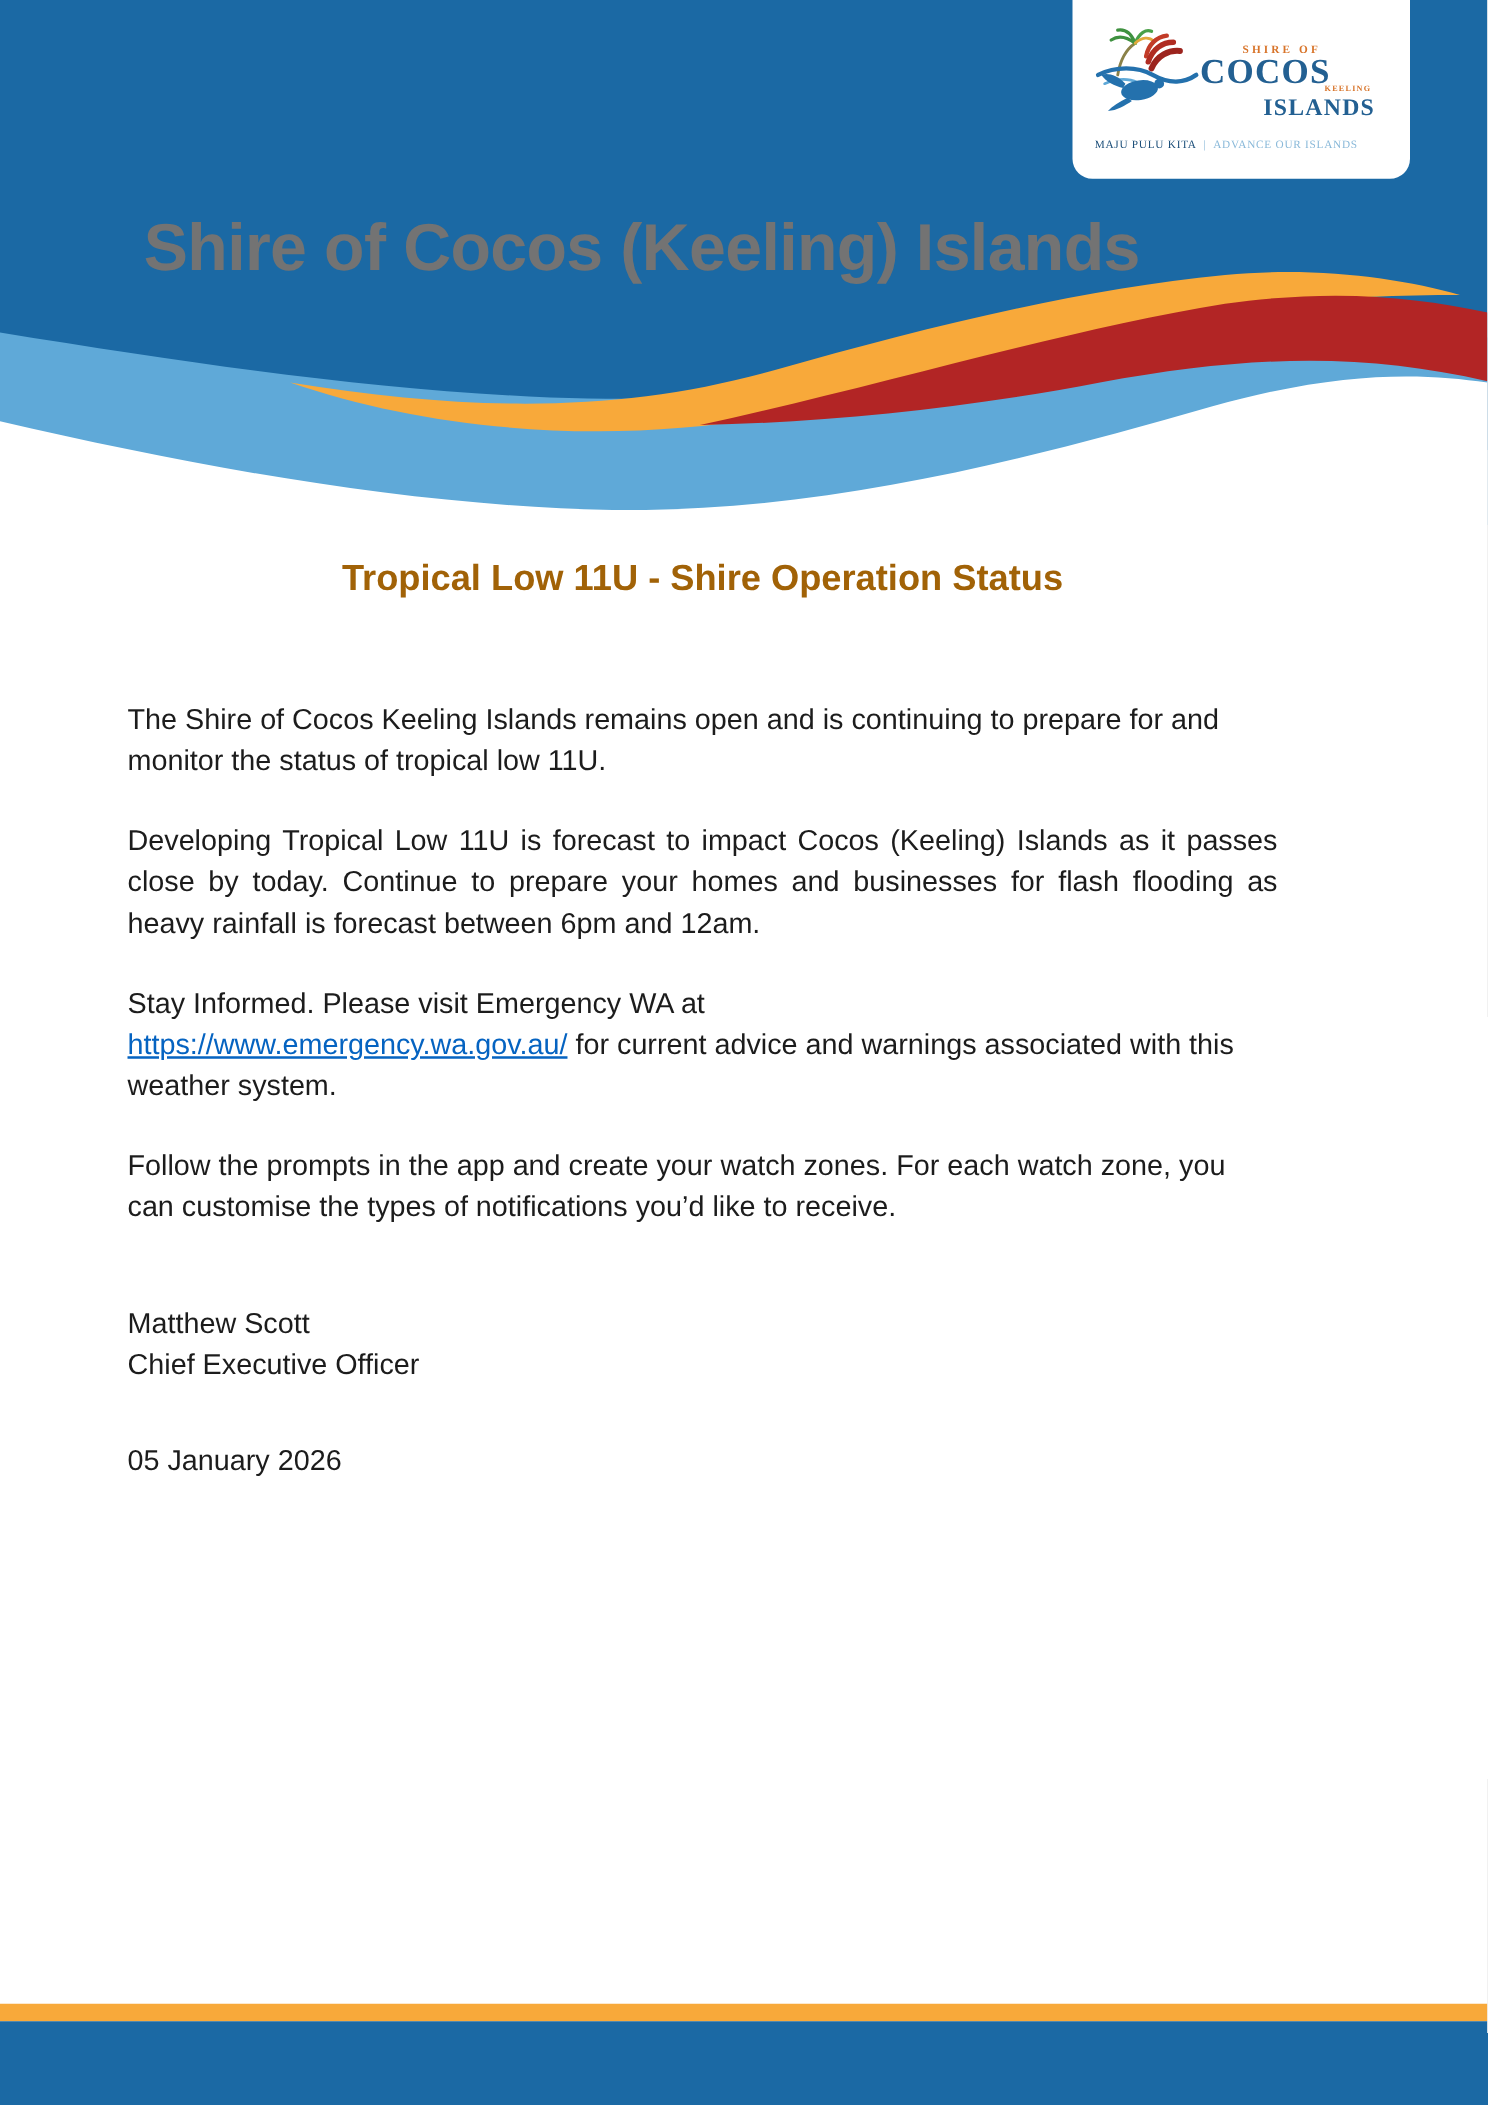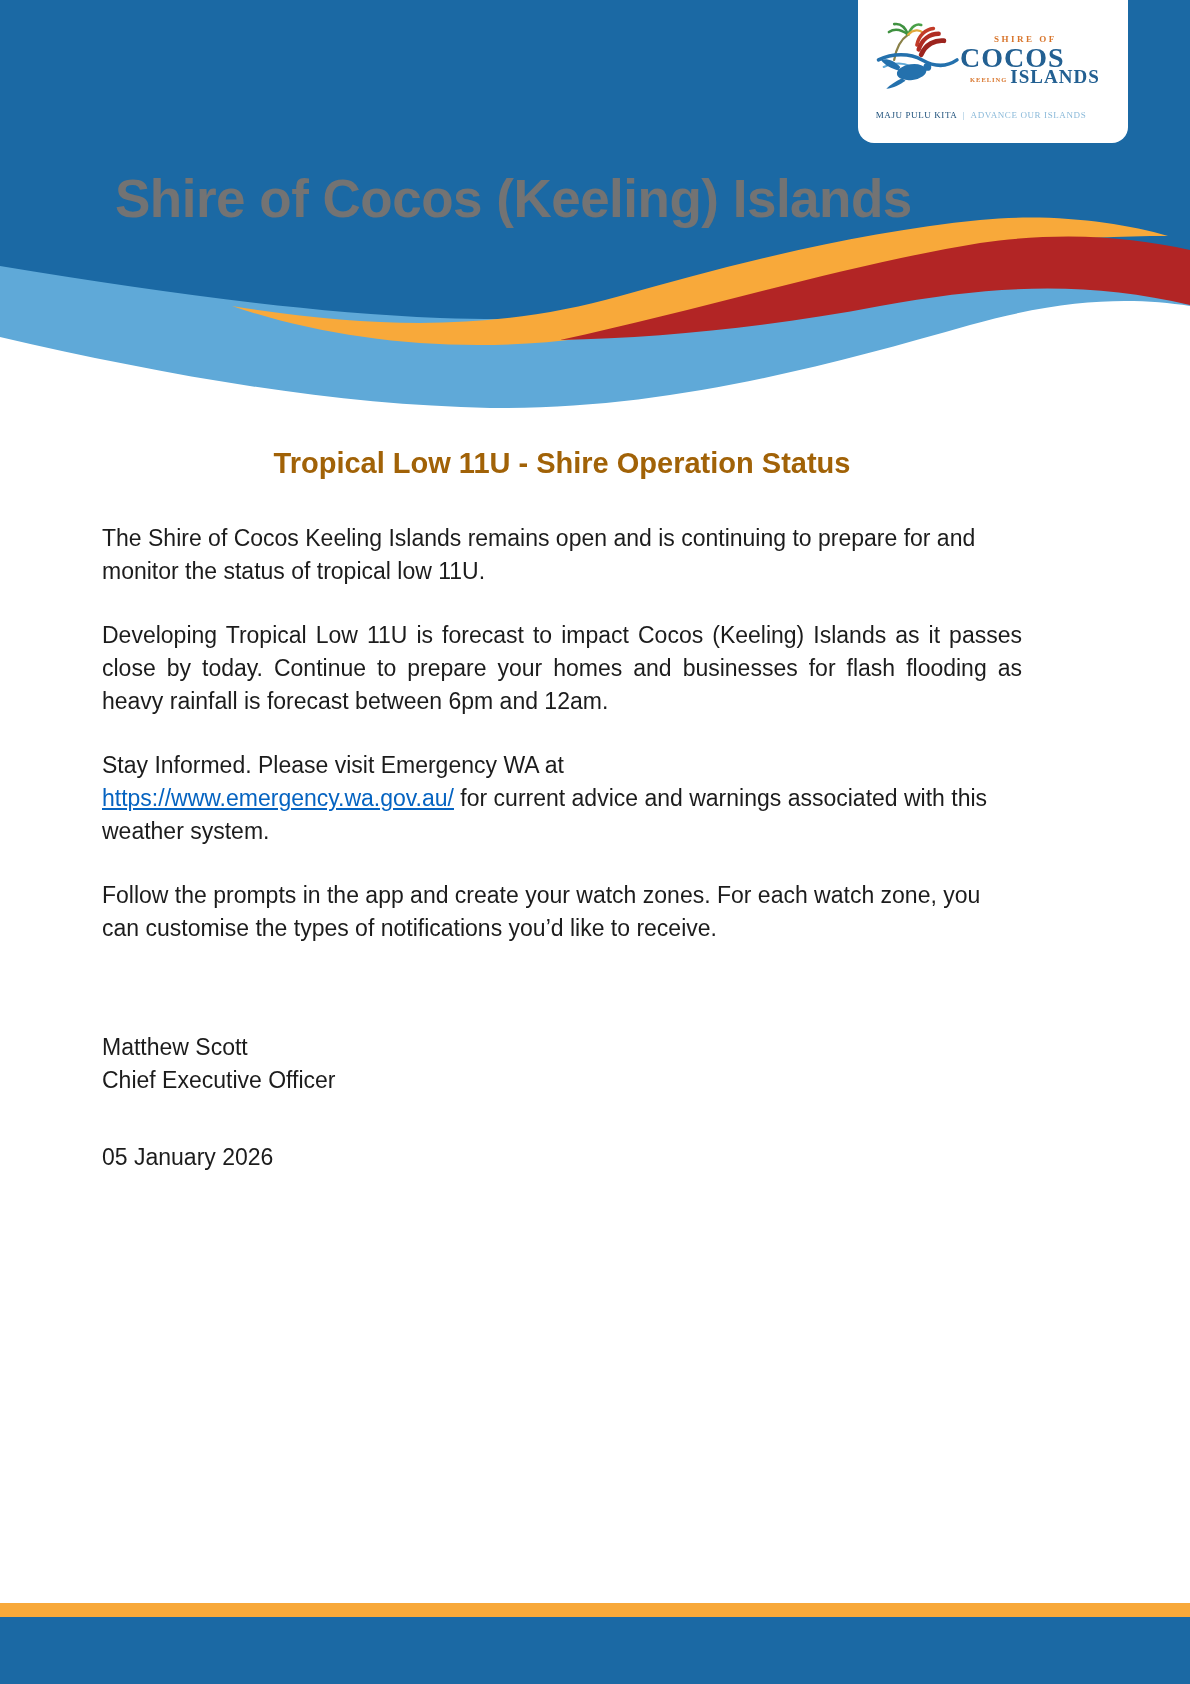--- a/index.html
+++ b/index.html
@@ -20,37 +20,37 @@
   }
   
   .logo-card{
     position:absolute;left:858px;top:0;width:246px;height:143px;
     background:#ffffff;border-radius:0 0 16px 16px;padding-left:24px;
   }
   .logo-graphic{position:absolute;left:10px;top:14px;}
   .logo-text{position:absolute;left:102px;top:34px;width:140px;font-family:"Liberation Serif","DejaVu Serif",serif;}
   .logo-shireof{font-size:9px;letter-spacing:2.5px;color:#d8742a;font-weight:bold;margin:0 0 1px 34px;}
   .logo-cocos{font-size:28px;font-weight:bold;color:#236092;letter-spacing:1px;line-height:26px;margin:0;}
-  .logo-islrow{display:flex;align-items:flex-end;margin:-3px 0 0 10px;}
+  .logo-islrow{display:flex;align-items:flex-end;margin:-3px 0 0 10px;flex-direction:column;}
   .logo-keeling{font-size:6.5px;letter-spacing:1px;color:#d8742a;font-weight:bold;margin:0 3px 3px 0;}
   .logo-islands{font-size:19px;font-weight:bold;color:#236092;letter-spacing:1px;margin:0;line-height:18px;}
   .logo-tagline{
     position:absolute;left:0;top:110px;width:246px;text-align:center;
     font-family:"Liberation Serif","DejaVu Serif",serif;font-size:9px;letter-spacing:0.6px;white-space:nowrap;
   }
   .tag-dark{color:#1b4e79;font-weight:normal;}
   .tag-sep{color:#8ab9d9;padding:0 3px;}
   .tag-light{color:#8ab9d9;}
   
   .content{position:absolute;left:102px;top:447px;width:920px;color:#1c1c1c;}
   .doc-title{font-size:29px;font-weight:bold;text-align:center;margin:0;color:#a16207;}
   .para{font-size:23px;line-height:33px;margin:31px 0 0 0;}
-  .p1{margin-top:42px;}
+  .p1{margin-top:79px;}
   .just{text-align:justify;}
-  .signature{margin-top:86px;}
+  .signature{margin-top:60px;}
   .date{margin-top:44px;}
   .link{color:#0563c1;text-decoration:underline;}
   
   .footer-orange{position:absolute;left:0;top:1603px;width:1190px;height:14px;background:#f8a93a;}
   .footer-blue{position:absolute;left:0;top:1617px;width:1190px;height:67px;background:#1b69a4;}
 </style>
 </head>
 <body>
 
 <div class="page">

